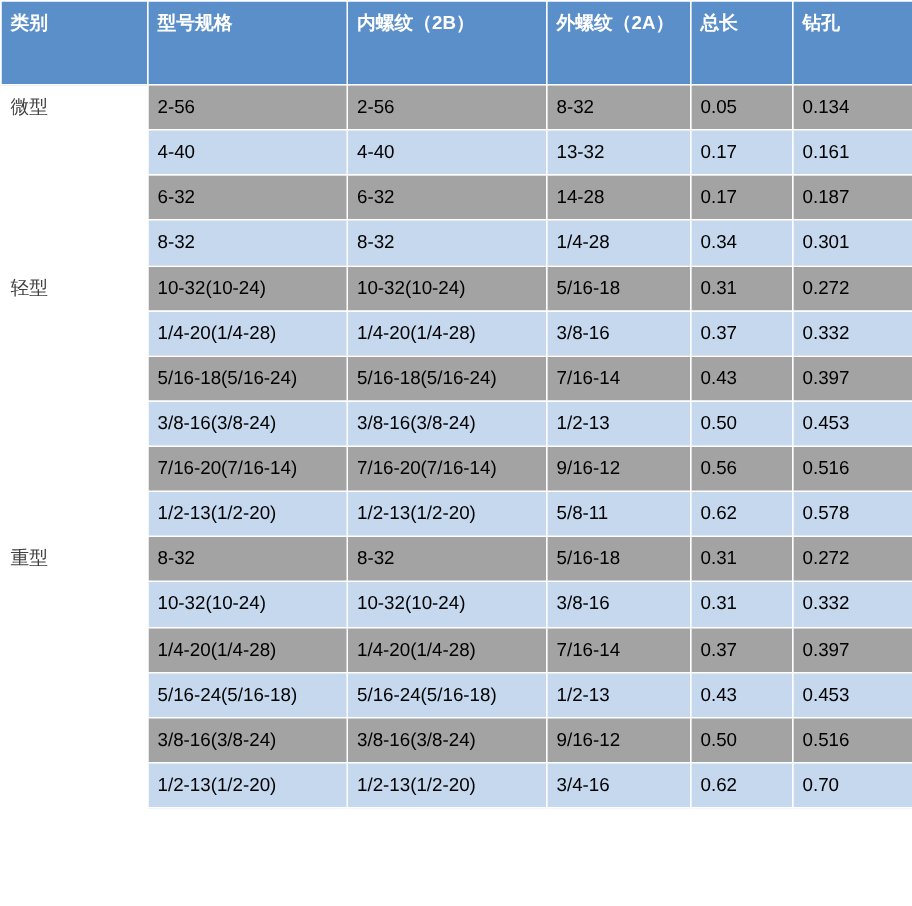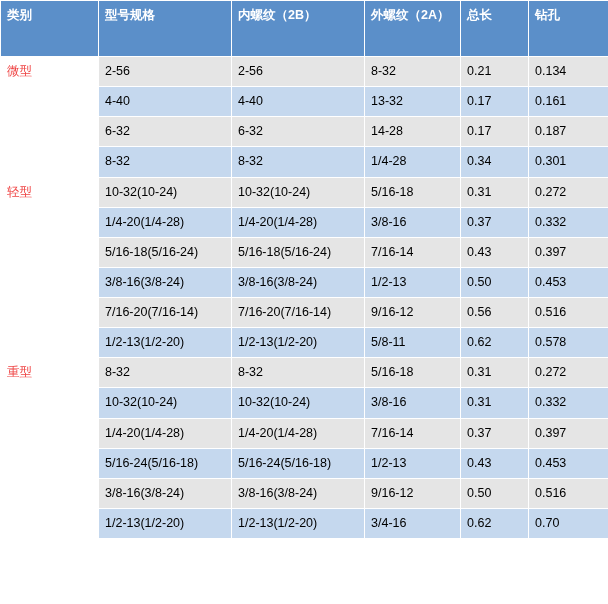--- a/index.html
+++ b/index.html
@@ -40,32 +40,32 @@
   table.spec-table thead th {
     background: #5b8fc9;
     color: #ffffff;
     font-weight: bold;
     height: 44px;
     vertical-align: top;
     margin-top: 36px;
   }
   td.cat {
     background: #ffffff;
-    color: #ef4444;
+    color: #404040;
     vertical-align: top;
     border-left: 1px solid #ffffff;
     border-right: 1px solid #ffffff;
     font-family: Liberation Serif, serif;
   }
   td.cat .cat-label {
     display: block;
     width: 2em;
     line-height: 1.5;
   }
-  tr.band-a td.data { background: #e5e5e5; }
+  tr.band-a td.data { background: #a3a3a3; }
   tr.band-b td.data { background: #c5d8ee; margin-left: 39px; }
   td.data.num { }
   .group-sep td { border-top: 1px solid #ffffff; }
 </style>
 </head>
 <body>
 
 <table class="spec-table">
   <colgroup>
     <col class="c0">
@@ -87,21 +87,21 @@
   </thead>
   <tbody>
 
     <tr class="band-a group-sep">
       <td class="cat" rowspan="4">
           <span class="cat-label">微型</span>
         </td>
       <td class="data">2-56</td>
       <td class="data">2-56</td>
       <td class="data">8-32</td>
-      <td class="data num">0.21</td>
+      <td class="data num">0.05</td>
       <td class="data num">0.134</td>
     </tr>
     <tr class="band-b">
       <td class="data">4-40</td>
       <td class="data">4-40</td>
       <td class="data">13-32</td>
       <td class="data num">0.17</td>
       <td class="data num">0.161</td>
     </tr>
     <tr class="band-a">

